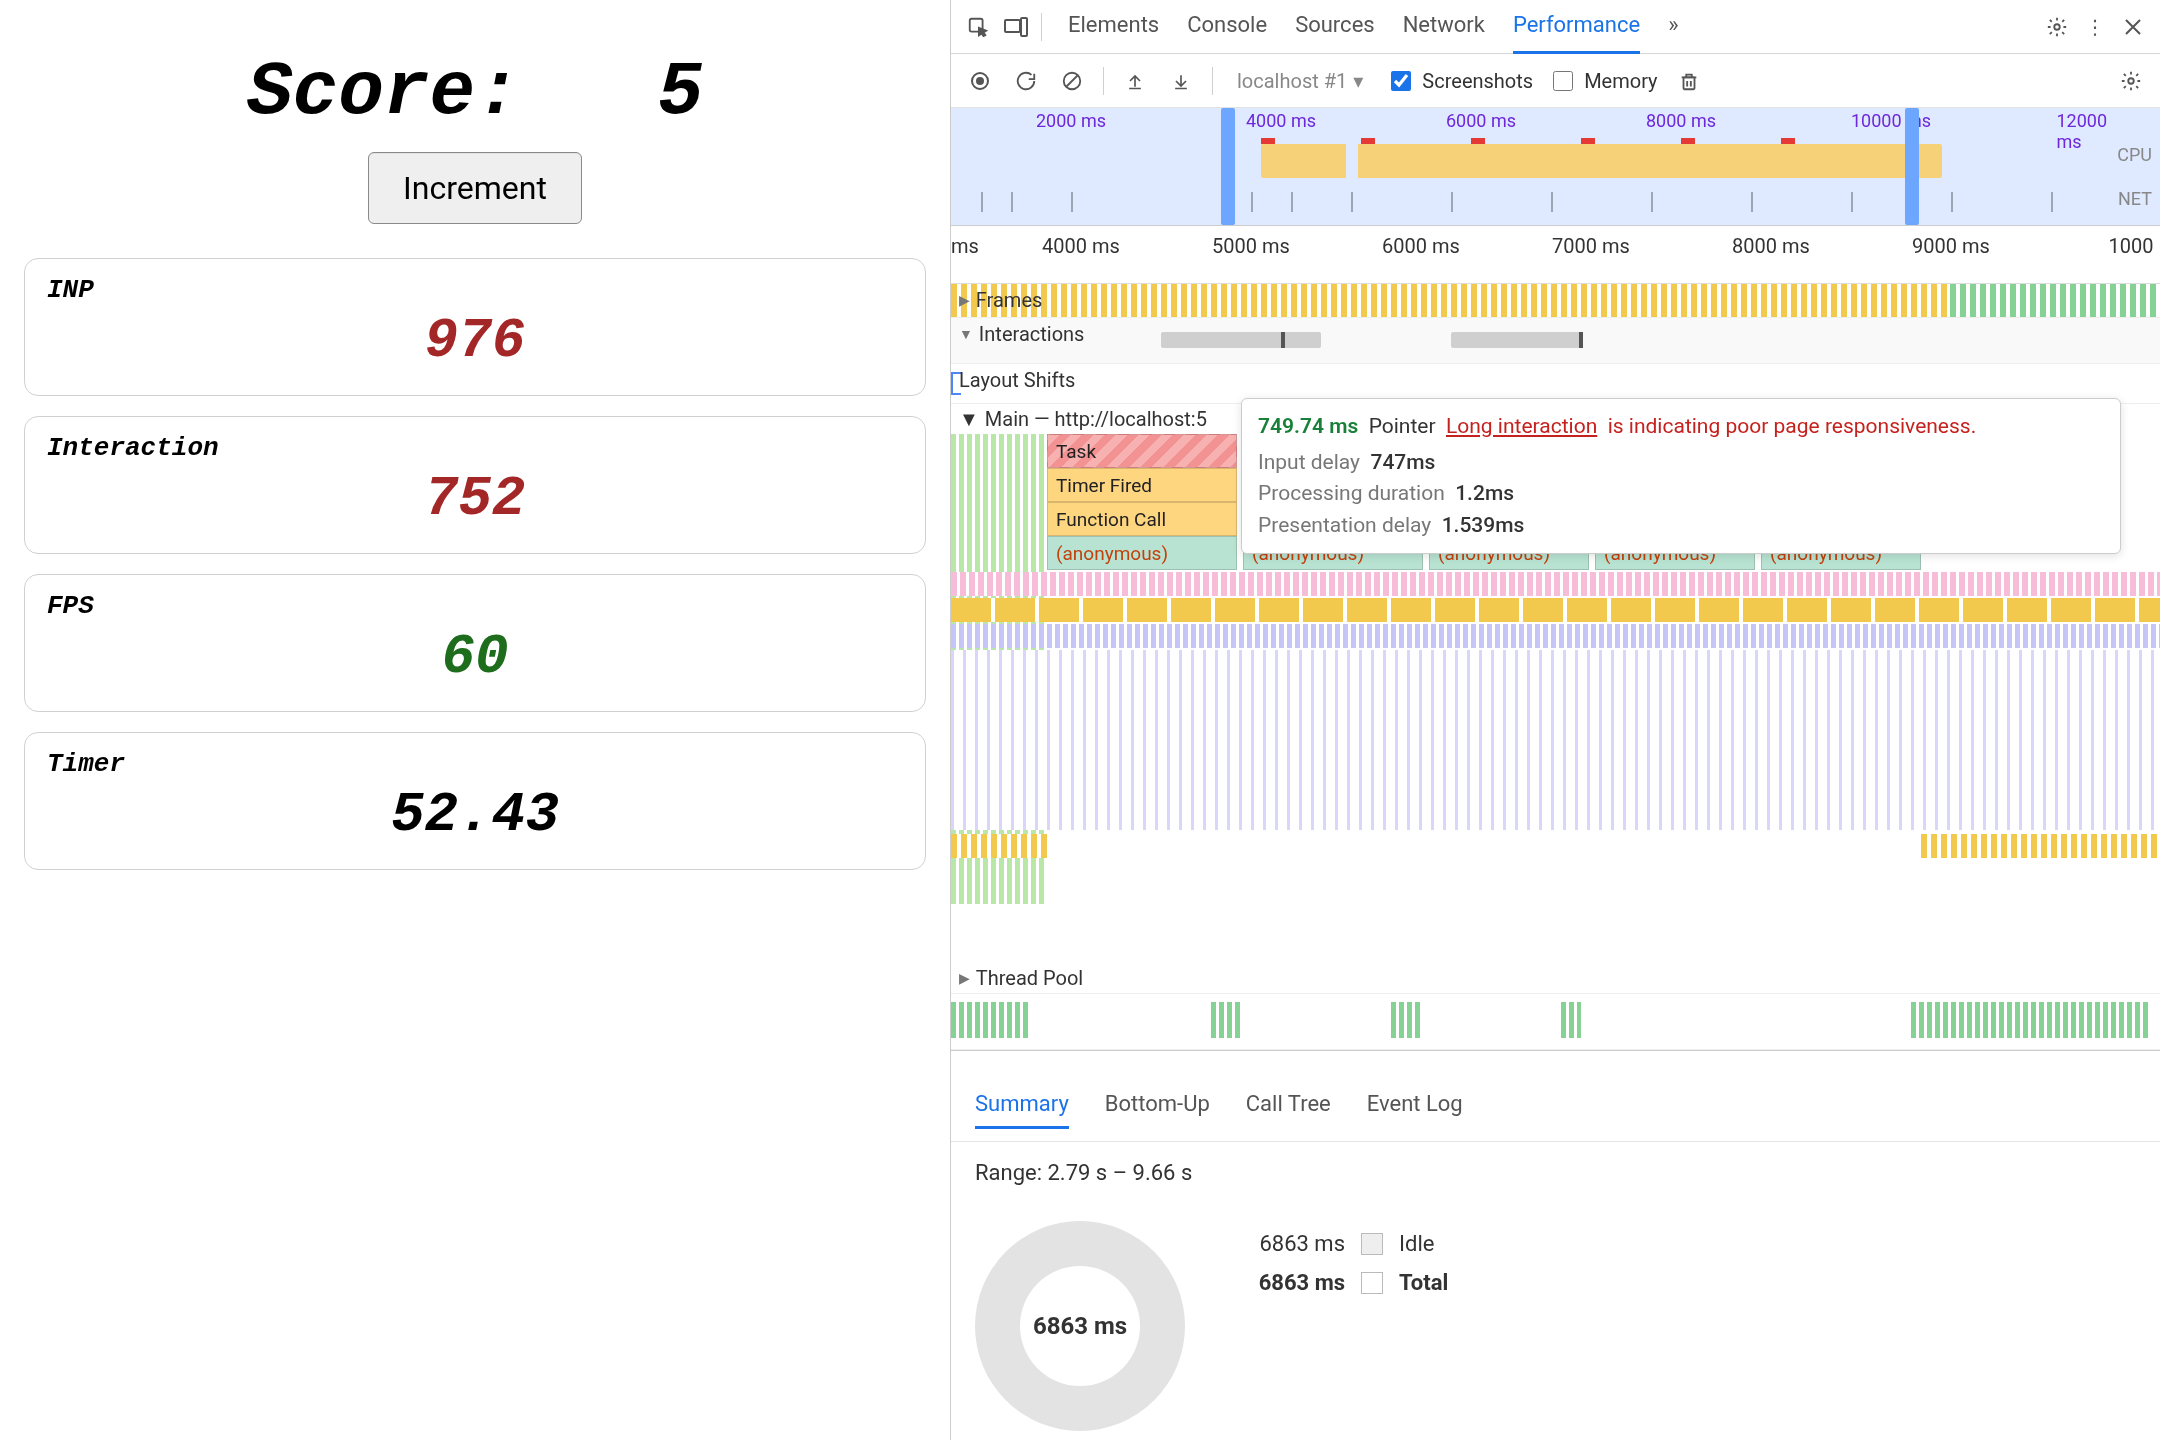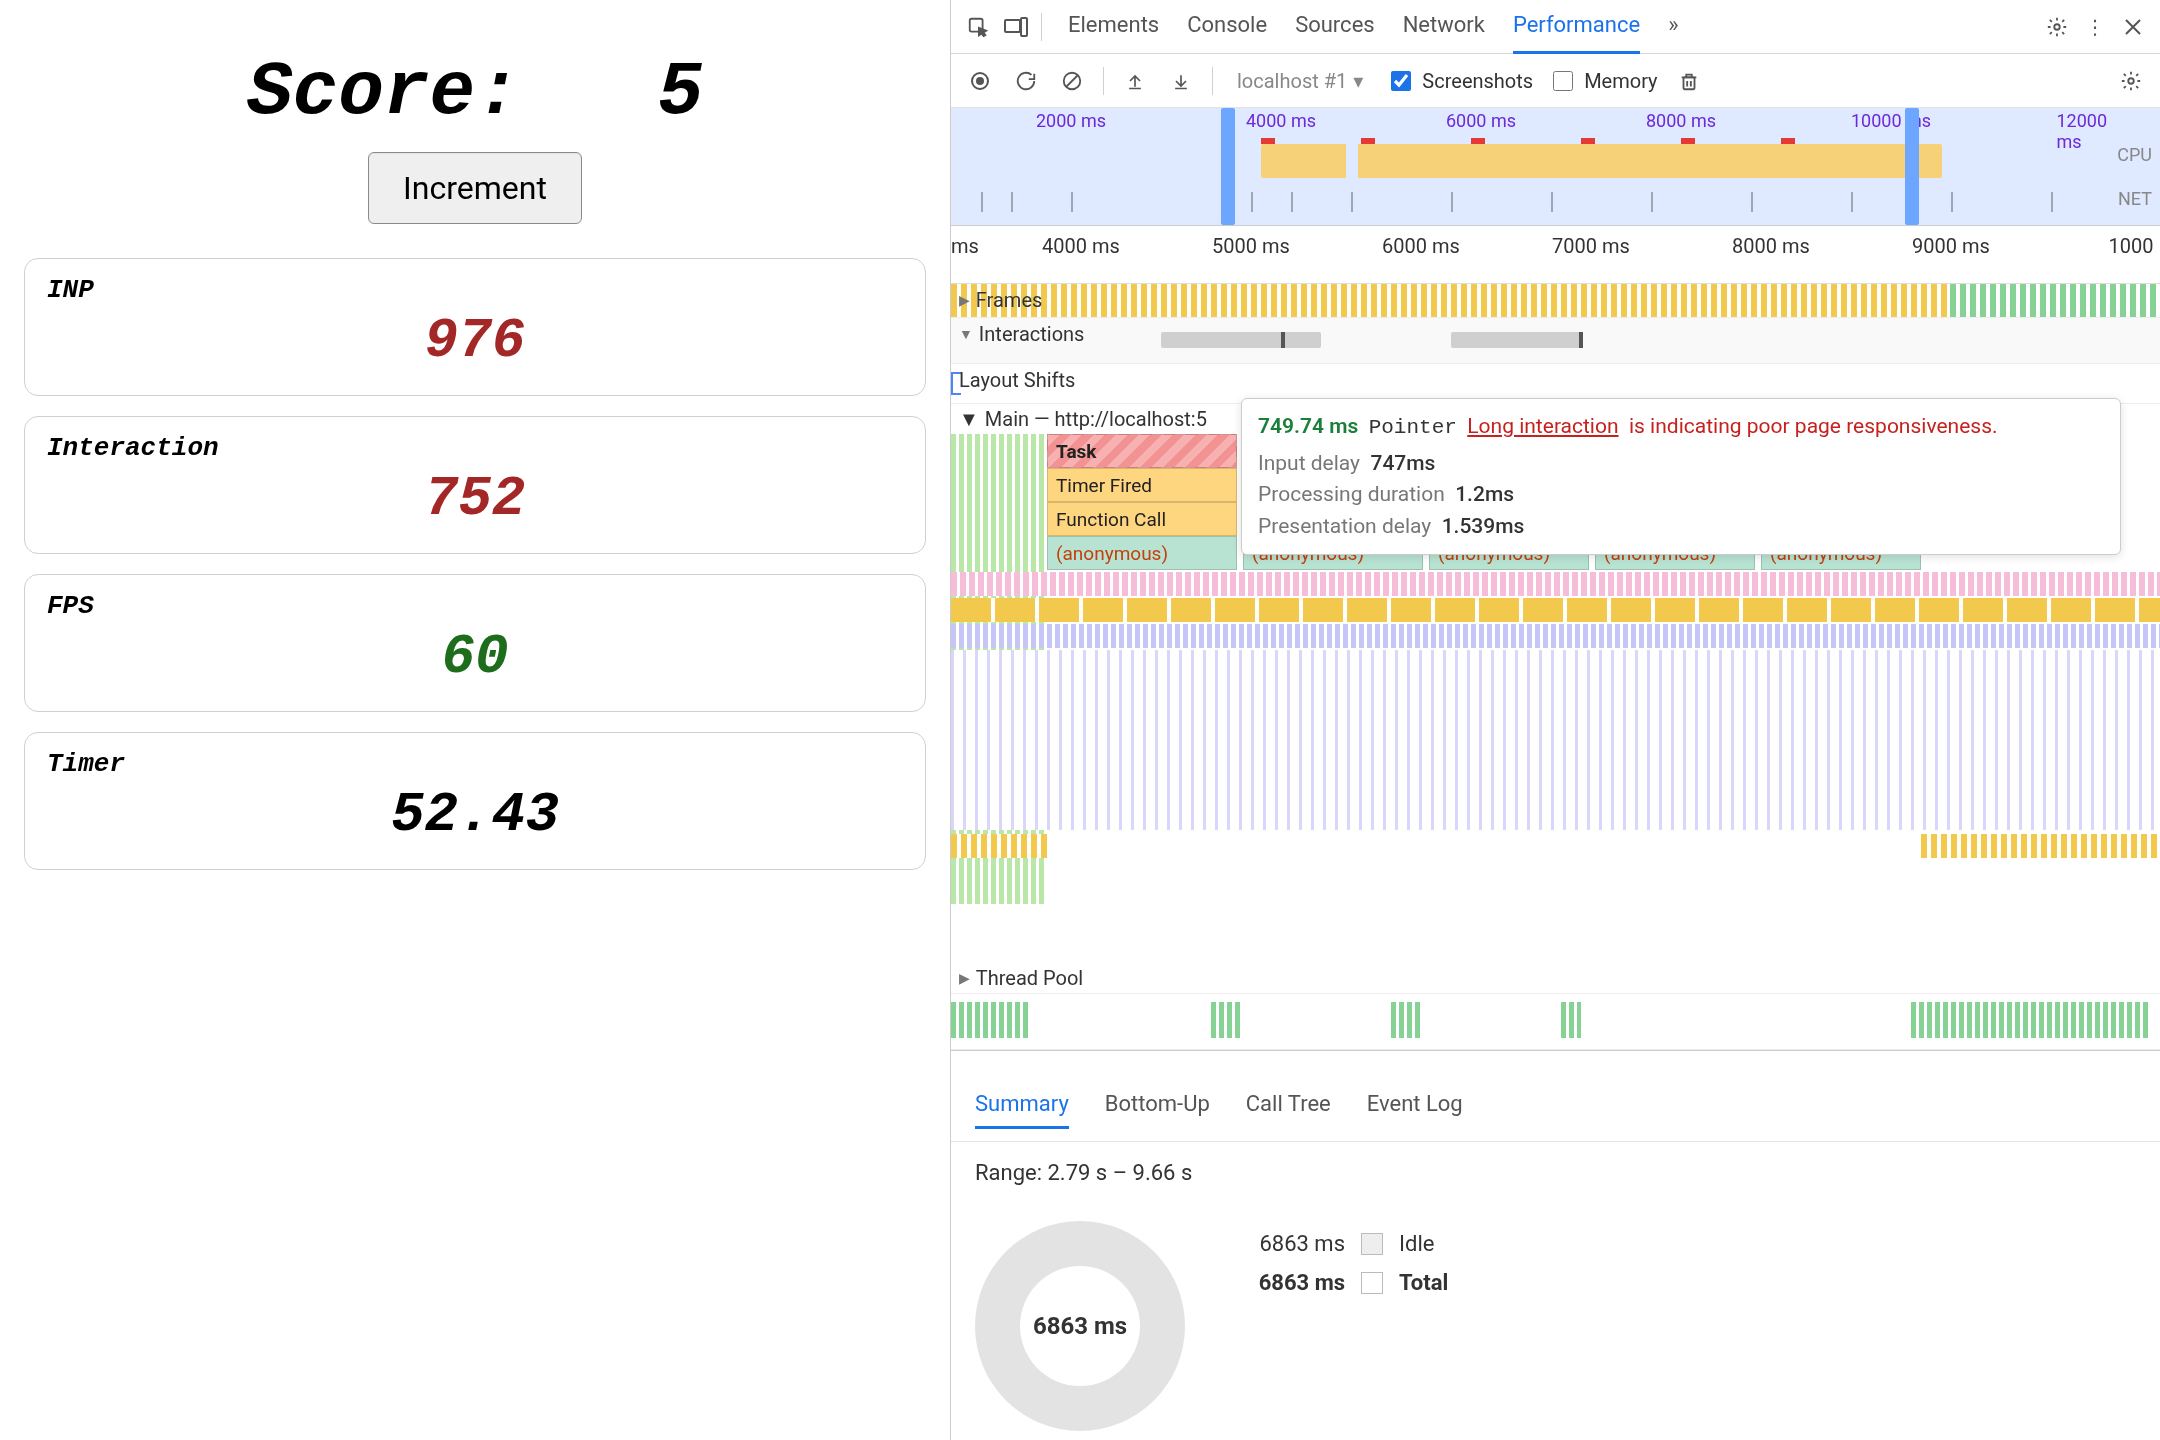--- a/index.html
+++ b/index.html
@@ -81,36 +81,36 @@
   .inter .bar{position:absolute;top:14px;height:16px;background:#cfcfcf;border-radius:2px;}
   .inter .dot{position:absolute;top:14px;height:16px;width:4px;background:#555;}
   
   .lane.ls{height:40px;background:#fff;}
   .ls .mark{position:absolute;left:0;top:8px;bottom:8px;width:10px;border:2px solid #4c86f9;border-right:none;}
   
   .main{position:relative;flex:1;min-height:500px;}
   .main .head{position:relative;height:30px;font-size:20px;padding:4px 8px;display:flex;align-items:center;gap:6px;color:#333;}
   .flame{position:relative;height:470px;}
   .rowblk{position:absolute;height:34px;font-size:19px;color:#222;display:flex;align-items:center;padding:0 8px;overflow:hidden;white-space:nowrap;border:1px solid rgba(0,0,0,.15);} 
-  .rowblk.task{background:repeating-linear-gradient(135deg,#f7b1b1 0 8px,#f29292 8px 16px);font-weight:bold;}
+  .rowblk.task{background:repeating-linear-gradient(135deg,#f7b1b1 0 8px,#f29292 8px 16px);}
   .rowblk.timer{background:var(--timer);}
   .rowblk.fn{background:var(--chip);}
   .rowblk.anon{background:var(--anon);color:#c2410c;}
   .strip{position:absolute;left:0;right:0;height:24px;}
   .strip.pink{background:repeating-linear-gradient(90deg,var(--bar-pink) 0 6px,#fff 6px 9px);} 
   .strip.yellow{background:repeating-linear-gradient(90deg,var(--bar-yellow) 0 40px,#fff 40px 44px);} 
   .strip.lav{background:repeating-linear-gradient(90deg,var(--bar-lav) 0 5px,#fff 5px 8px);} 
   .strip.thin{height:180px;background:repeating-linear-gradient(90deg,#d8d7fa 0 3px,#fff 3px 12px);} 
   .strip.ylw2{background:repeating-linear-gradient(90deg,var(--bar-yellow) 0 6px,#fff 6px 10px);} 
   .leftcol{position:absolute;left:0;top:0;width:96px;bottom:0;background:repeating-linear-gradient(90deg,#b9e7a8 0 5px,#fff 5px 8px);} 
   
   .tip{position:absolute;left:290px;top:-6px;z-index:10;background:#fff;border:1px solid #ccc;box-shadow:0 2px 10px rgba(0,0,0,.12);padding:12px 16px;border-radius:6px;font-size:21px;line-height:1.5;width:880px;}
   .tip .l1{color:#333;}
   .tip .ms{color:#188038;font-weight:600;}
-  .tip .ptr{color:#333;font-family:Liberation Mono, monospace;}
+  .tip .ptr{color:#333;}
   .tip .warn{color:#c5221f;text-decoration:underline;}
   .tip .rest{color:#c5221f;}
   .tip .rows{color:#777;margin-top:4px;}
   .tip .rows b{color:#333;font-weight:500;}
   
   .lane.pool{height:32px;}
   .lane.gpu{height:56px;}
   .gpu .lane-body{background:#fff;}
   .gpu .seg{position:absolute;top:8px;height:36px;background:repeating-linear-gradient(90deg,var(--bar-green) 0 5px,#fff 5px 8px);} 
   .gpu .label{position:absolute;left:14px;top:14px;font-size:20px;background:#fff;padding:0 4px;}

